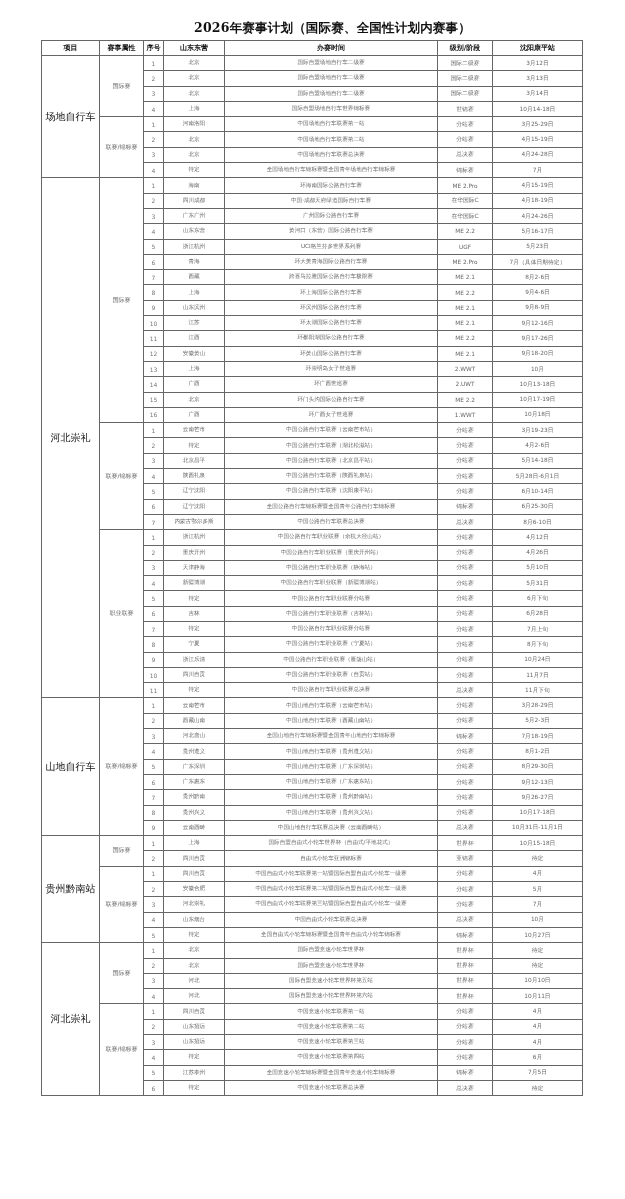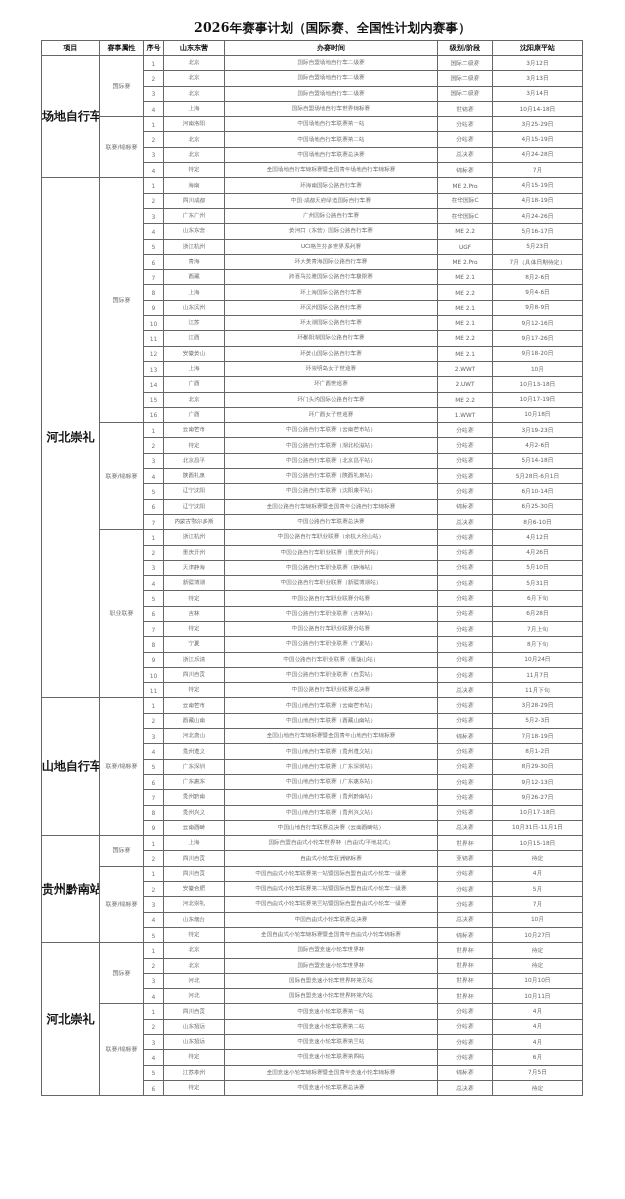--- a/index.html
+++ b/index.html
@@ -2,21 +2,21 @@
 <html><head>
 <meta charset="utf-8">
 <style>
   html, body { margin:0; padding:0; background:#ffffff; }
   body { width:625px; height:1199px; position:relative; overflow:hidden; font-family:"DejaVu Sans", sans-serif; color:#555; }
   .title { position:absolute; left:0; top:20px; width:625px; text-align:center; font-family:"DejaVu Serif", serif; font-weight:bold; font-size:12.5px; color:#111; letter-spacing:0.2px;padding-left:20px; }
   table { position:absolute; left:41px; top:40px; width:541px; border-collapse:collapse; table-layout:fixed; }
   th, td { border:1px solid #666; padding:0; text-align:center; vertical-align:middle; overflow:hidden; white-space:nowrap; }
   th { height:14px; font-family:"DejaVu Serif", serif; font-weight:bold; font-size:7px; color:#111; border-width:1px; }
   td { height:14.3px; font-size:5.6px; color:#666; }
-  td.proj { font-family:"DejaVu Serif", serif; font-weight:bold; font-size:12px; color:#111; }
+  td.proj { font-family:"DejaVu Serif", serif; font-weight:normal; font-size:10px; color:#111; }
   td.attr { font-size:6px; color:#666; }
   td.num { font-size:6px; color:#777; }
   td.level, td.date { font-size:5.8px; }
   .tbl-outer { border:1.3px solid #555; }
 </style>
 </head>
 <body>
 
 <div class="title">2026年赛事计划（国际赛、全国性计划内赛事）</div>
 

